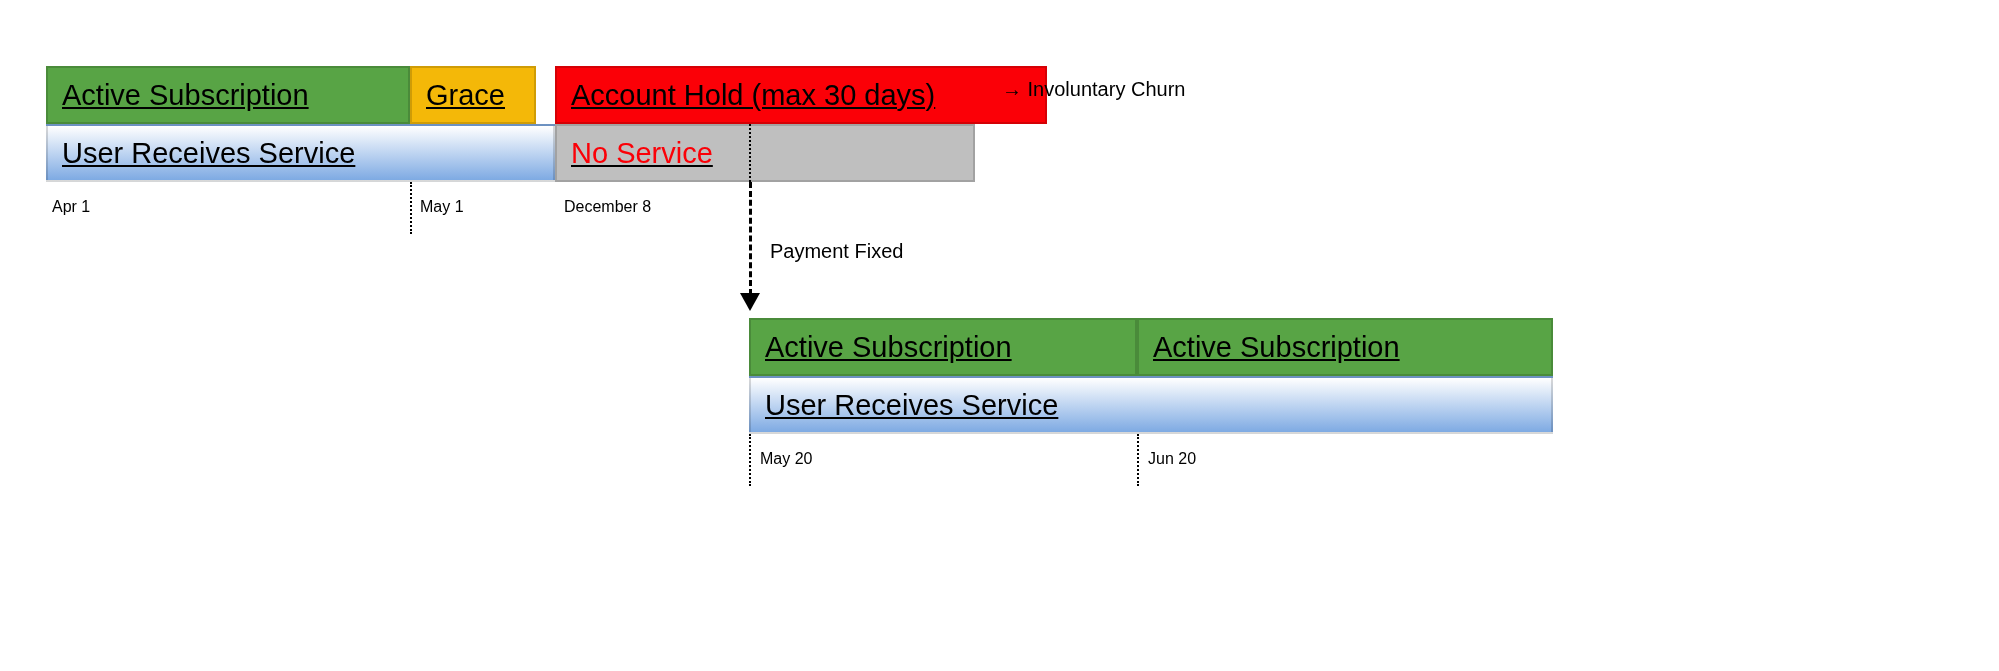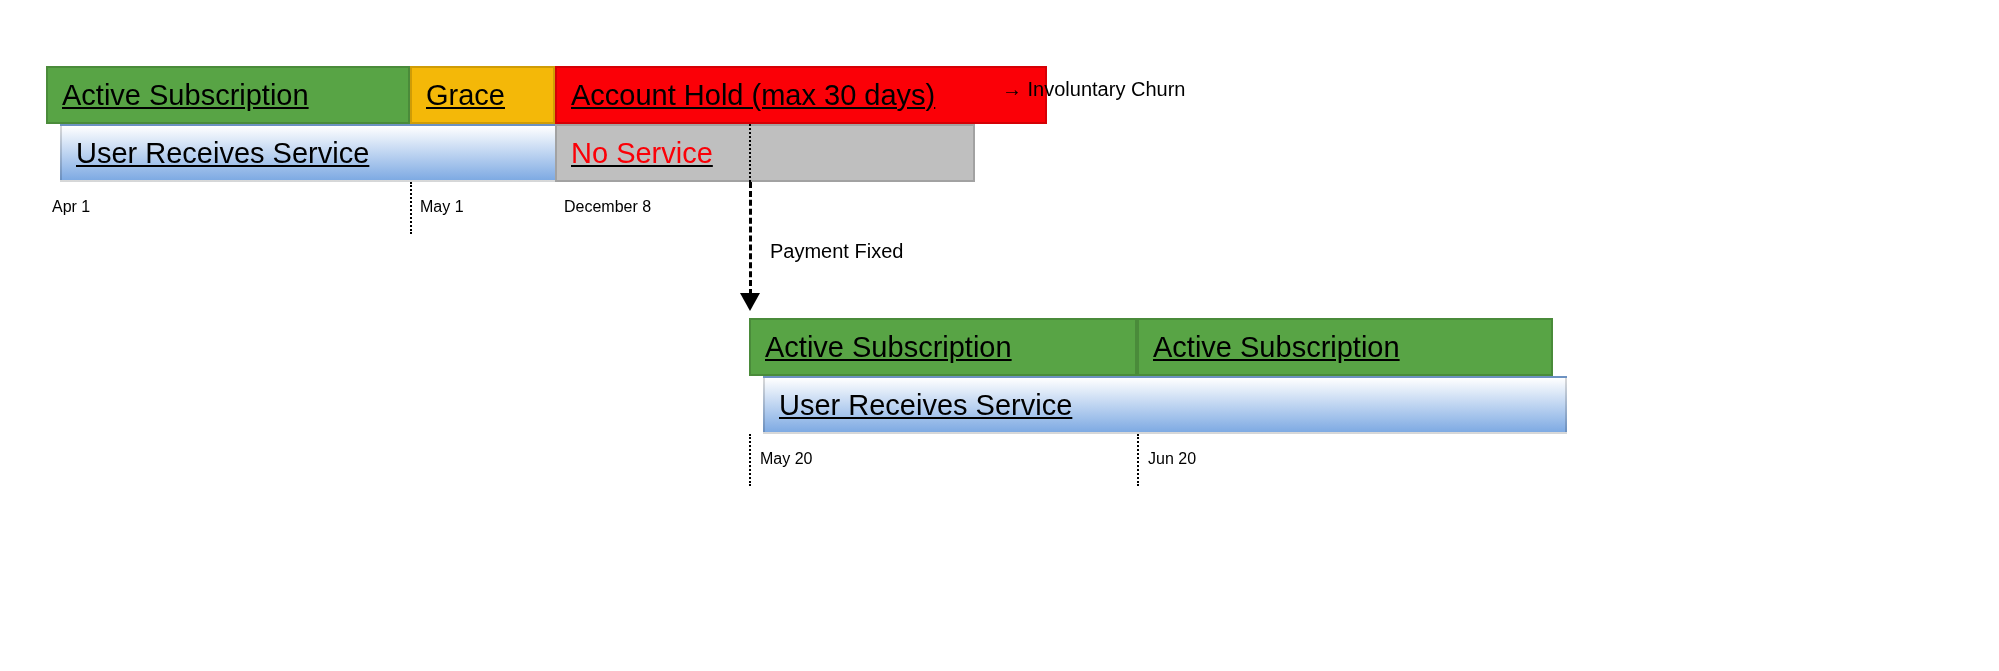--- a/index.html
+++ b/index.html
@@ -50,30 +50,29 @@
     border-right:10px solid transparent;
     border-top:18px solid #000000;
   }
   
   .green{background:#58a445;color:#000;}
   .yellow{background:#f4b808;color:#000;}
   .red{background:#fb0007;color:#000;}
   .grad-blue{
     background:linear-gradient(to bottom,#ffffff 0%,#7eaae3 100%);
     color:#000;
-    margin-left:14px;
   }
   .grey{background:#bfbfbf;}
   .grey .red-text{color:#fb0007;}
 </style>
 </head>
 <body>
 
 <div class="box green" style="left:46px;  top:66px; width:364px;">Active Subscription</div>
-<div class="box yellow" style="left:410px; top:66px; width:145px;">Grace</div>
+<div class="box yellow" style="left:410px; top:66px; width:126px;">Grace</div>
 <div class="box red" style="left:555px; top:66px; width:492px;">Account Hold (max 30 days)</div>
 
 <div class="box grad-blue" style="left:46px;  top:124px; width:509px;">User Receives Service</div>
 <div class="box grey" style="left:555px; top:124px; width:420px;">
   <span class="red-text">No Service</span>
 </div>
 
 <div class="note" style="left:1002px; top:78px;">→ Involuntary Churn</div>
 
 <div class="dotted-v" style="left:410px; top:182px; height:52px;"></div>

